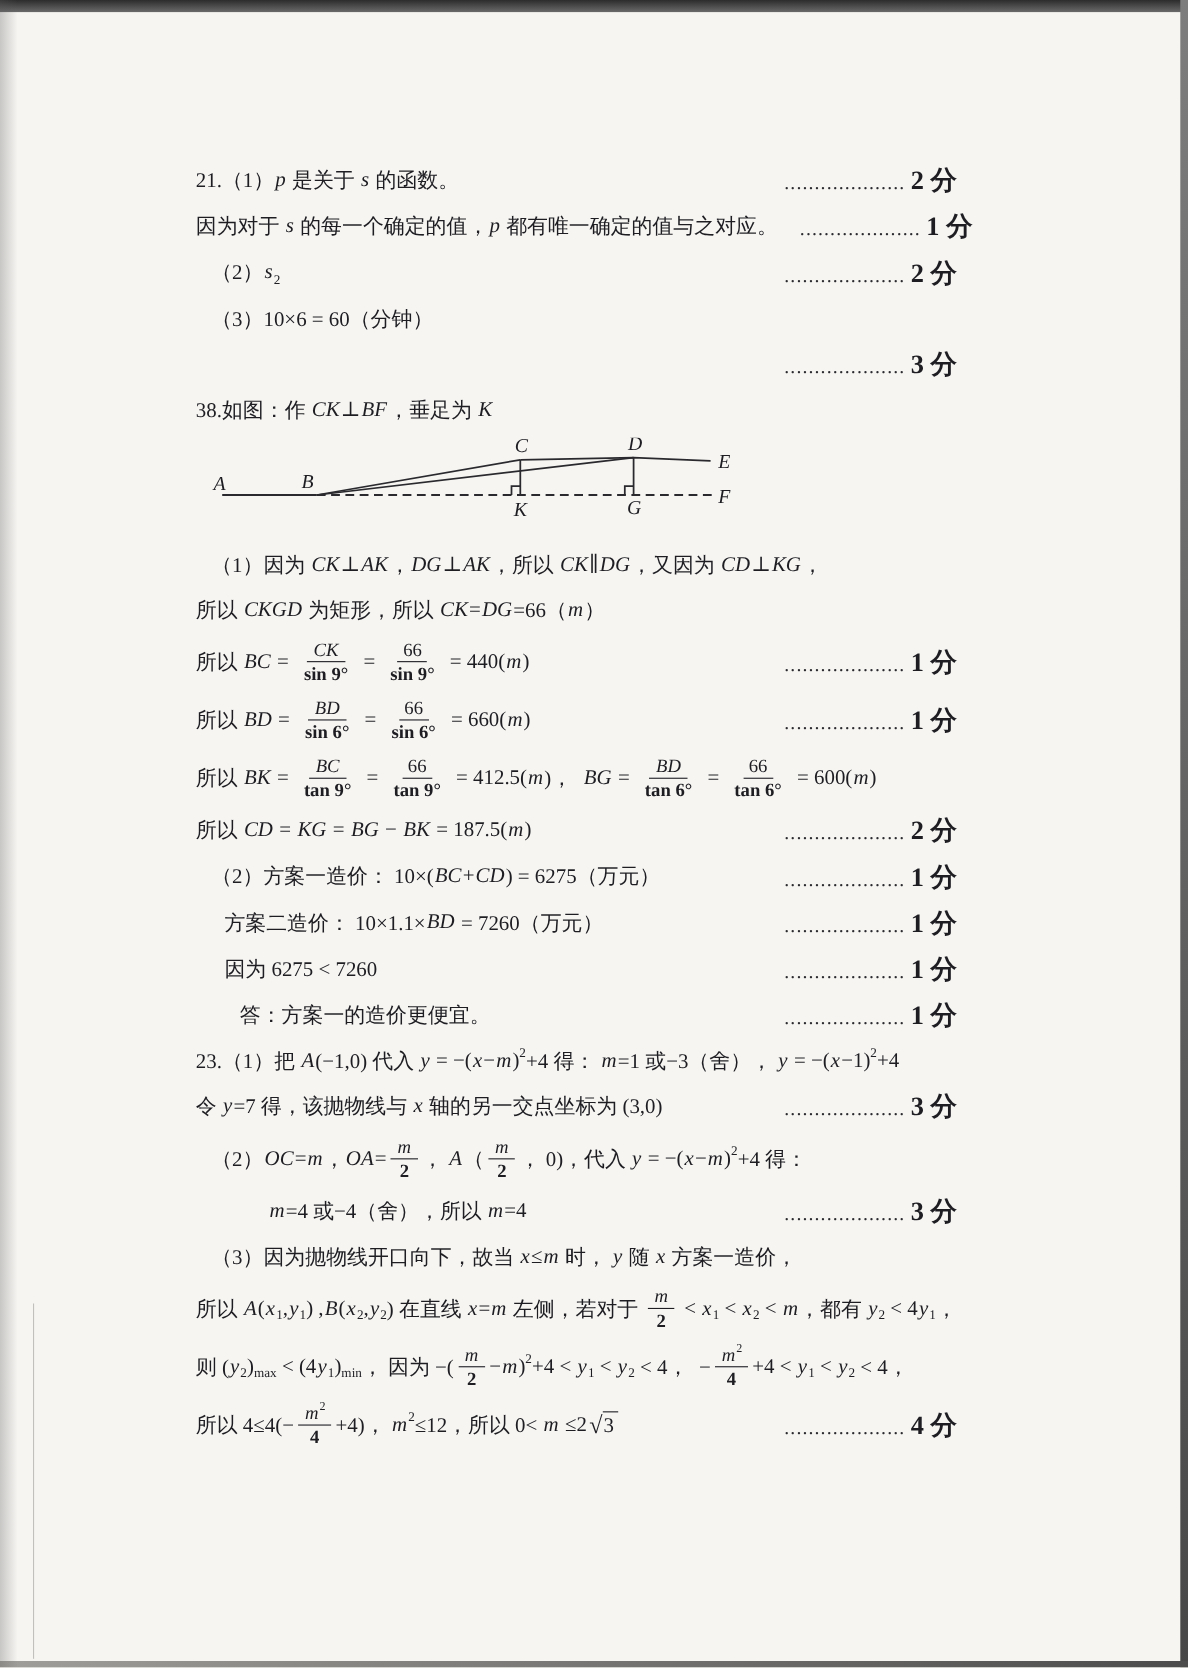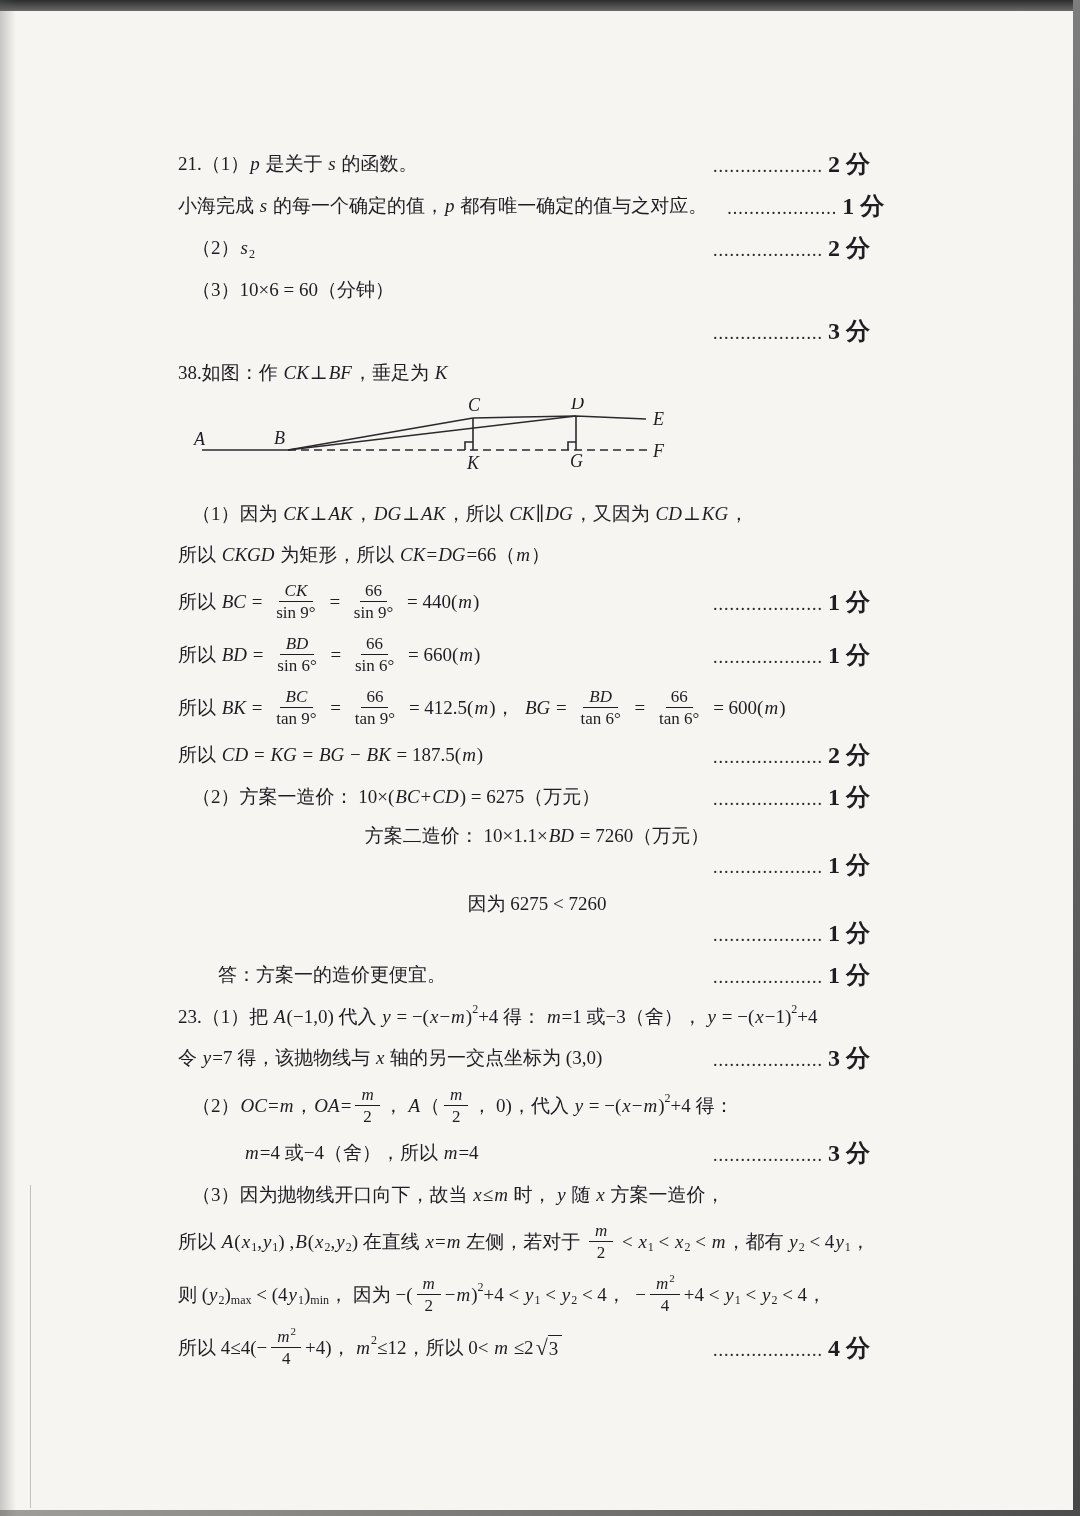--- a/index.html
+++ b/index.html
@@ -8,31 +8,31 @@
         font-family:"Liberation Serif","DejaVu Serif",serif;color:#1d1d22;}
   .scan-top{position:absolute;top:0;left:0;width:100%;height:11px;background:linear-gradient(180deg,#2c2c2c,#6a6a6a);}
   .scan-right{position:absolute;top:0;right:0;width:7px;height:100%;background:linear-gradient(180deg,#7d7d7d,#474747);}
   .scan-bottom{position:absolute;bottom:0;left:0;width:100%;height:6px;background:linear-gradient(90deg,#a09e9a,#4c4c4c);}
   .scan-left-shade{position:absolute;top:0;left:0;width:16px;height:100%;background:linear-gradient(90deg,rgba(90,90,90,.30),rgba(0,0,0,0));}
   .crease{position:absolute;left:30px;top:1185px;bottom:8px;width:1px;background:#c2c0bc;}
 
   .content{position:absolute;left:178px;top:148px;width:692px;}
   .line{display:flex;align-items:center;min-height:31px;margin-bottom:10px;white-space:nowrap;font-size:19px;}
   .indent-1{padding-left:14px;}
-  .indent-2{padding-left:26px;flex-direction:column;}
+  .indent-2{padding-left:26px;}
   .indent-3{padding-left:40px;gap:42px;}
   .indent-4{padding-left:66px;}
   .line .body{display:inline-flex;align-items:center;}
   .text{white-space:pre;}
   .var{font-style:italic;white-space:pre;padding:0 1px;}
   .sup{font-size:12px;position:relative;top:-7px;white-space:pre;}
   .sub{font-size:12px;position:relative;top:6px;white-space:pre;}
   .frac{display:inline-flex;flex-direction:column;align-items:center;margin:0 4px;font-size:17px;line-height:21px;}
   .frac .num{border-bottom:1.6px solid #1d1d22;padding:0 5px;display:inline-flex;align-items:center;justify-content:center;}
-  .frac .den{padding:0 5px;display:inline-flex;align-items:flex-start;justify-content:center;}
+  .frac .den{padding:0 5px;display:inline-flex;align-items:flex-start;justify-content:center;font-weight:bold;}
   .frac .sup{font-size:11px;top:-5px;}
   .sqrt{display:inline-flex;align-items:flex-start;margin-left:2px;}
   .sqrt .radical{font-size:22px;line-height:1;transform:translateY(2px);}
   .sqrt .radicand{border-top:1.6px solid #1d1d22;padding:2px 4px 0 1px;}
   .tail{margin-left:auto;display:inline-flex;align-items:baseline;white-space:nowrap;padding-left:20px;}
   .dots{font-size:18px;letter-spacing:1px;color:#2a2a2e;}
   .score{font-weight:bold;margin-left:5px;font-size:24px;}
 
   .figure{margin:4px 0 16px 10px;}
   .figure svg{display:block;}
@@ -58,21 +58,21 @@
             <span class="var">s</span>
             <span class="text"> 的函数。</span>
           </span>
           <span class="tail">
             <span class="dots">....................</span>
             <span class="score">2 分</span>
           </span>
         </div>
         <div class="line indent-0">
           <span class="body">
-            <span class="text">小海完成 </span>
+            <span class="text">因为对于 </span>
             <span class="var">s</span>
             <span class="text"> 的每一个确定的值，</span>
             <span class="var">p</span>
             <span class="text"> 都有唯一确定的值与之对应。</span>
           </span>
           <span class="tail">
             <span class="dots">....................</span>
             <span class="score">1 分</span>
           </span>
         </div>

